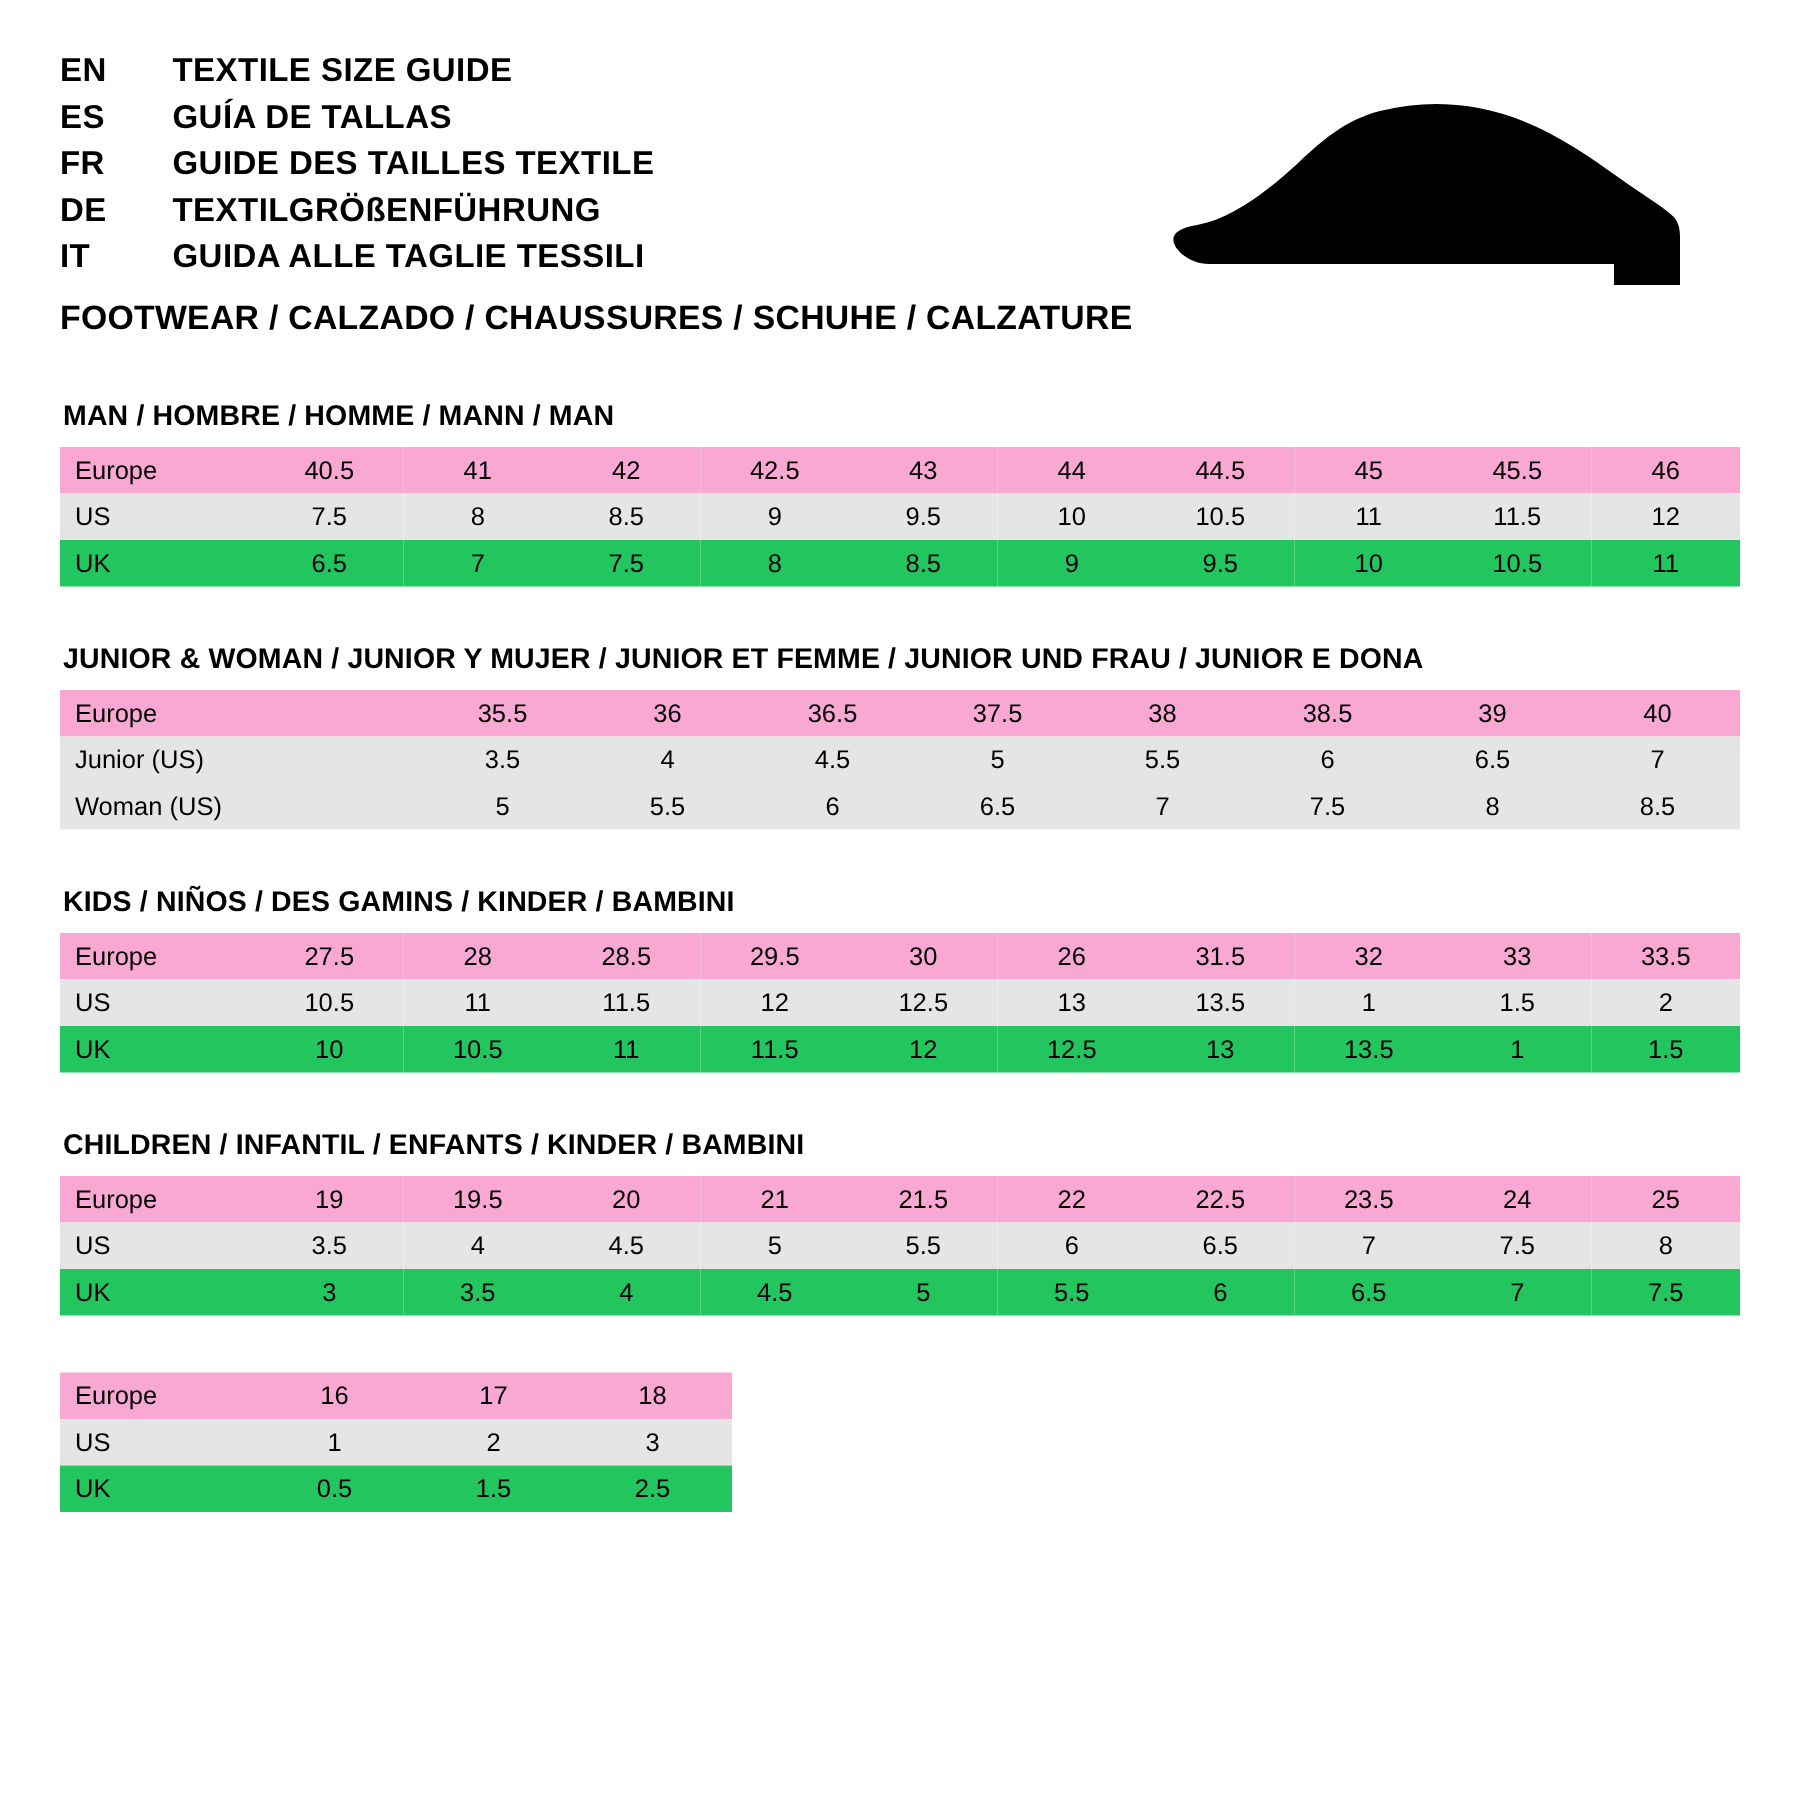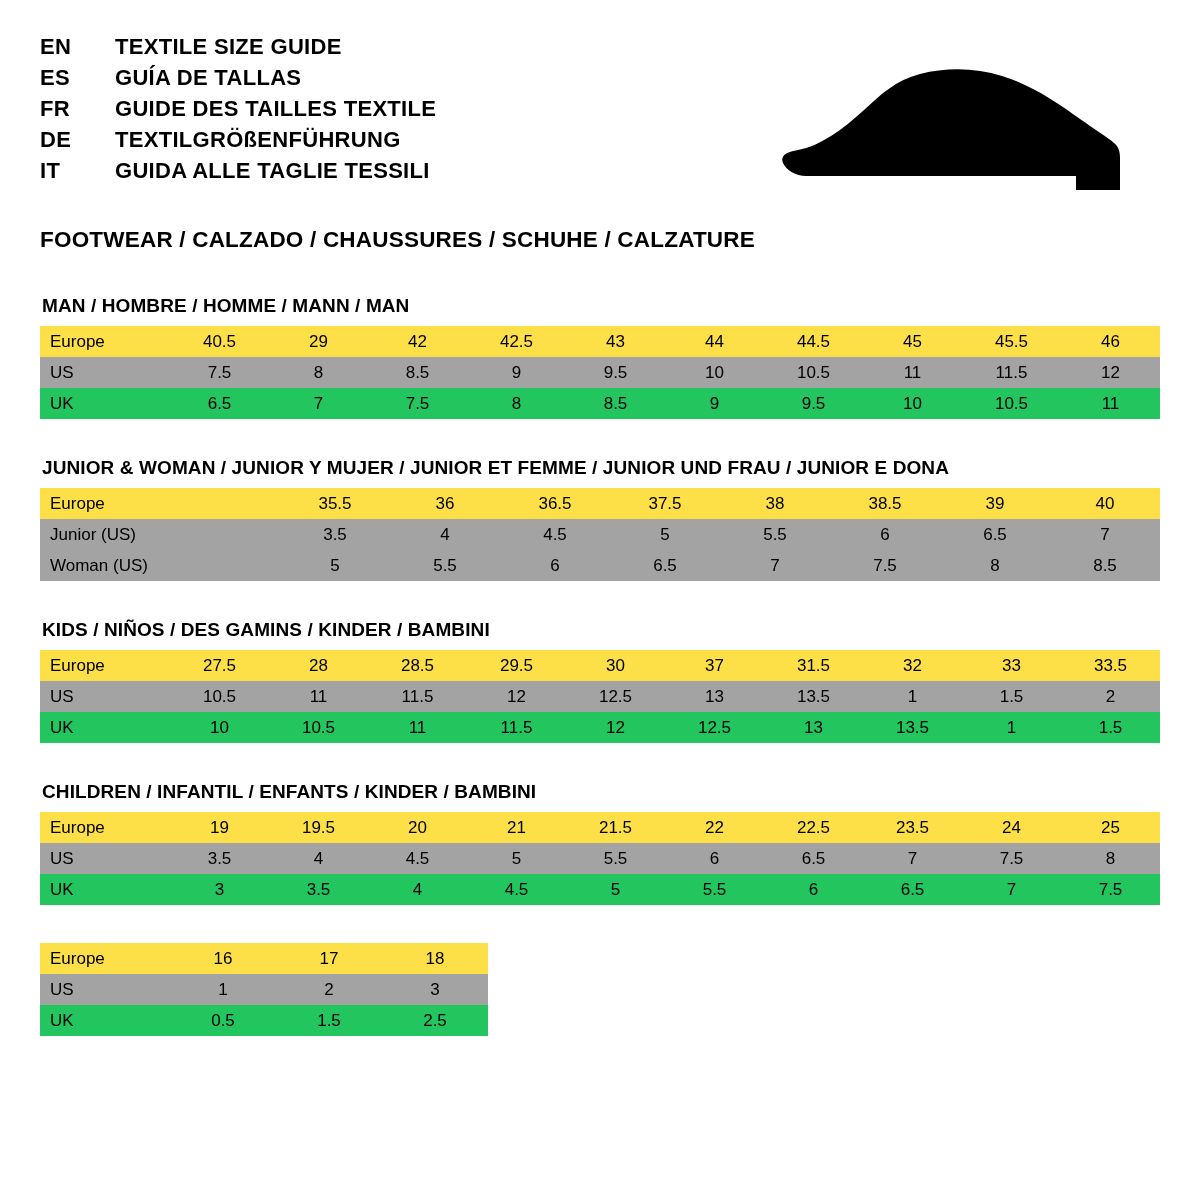--- a/index.html
+++ b/index.html
@@ -51,21 +51,20 @@
 
   .shoe-wrap {
     width: 360px;
     margin-right: 30px;
     margin-top: 30px;
     display: flex;
     justify-content: center;
   }
 
   .category-title {
-    margin-top: 28px;
     font-size: 22.5px;
     font-weight: bold;
     letter-spacing: 0.2px;
   }
 
   
   .section {
     margin-top: 0;
   }
   .section-title {
@@ -87,24 +86,24 @@
     padding: 0;
     text-align: center;
     vertical-align: middle;
     font-weight: normal;
   }
   table.size-table td.label {
     text-align: left;
     padding-left: 10px;
   }
   tr.head td {
-    background: #fde047;
+    background: #f9a8d4;
   }
   tr.light td {
-    background: #a3a3a3;
+    background: #e5e5e5;
   }
   tr.alt td {
     background: #22c55e;
   }
 
   .gap-lg { height: 42px; }
   .gap-md { height: 38px; }
 
   
   col.c-label { width: 130px; }
@@ -164,21 +163,21 @@
           <col>
           <col>
           <col>
           <col>
           <col>
         </colgroup>
       <tbody>
         <tr class="head">
           <td class="label">Europe</td>
           <td>40.5</td>
-          <td>29</td>
+          <td>41</td>
           <td>42</td>
           <td>42.5</td>
           <td>43</td>
           <td>44</td>
           <td>44.5</td>
           <td>45</td>
           <td>45.5</td>
           <td>46</td>
         </tr>
         <tr class="light">
@@ -288,21 +287,21 @@
           <col>
         </colgroup>
       <tbody>
         <tr class="head">
           <td class="label">Europe</td>
           <td>27.5</td>
           <td>28</td>
           <td>28.5</td>
           <td>29.5</td>
           <td>30</td>
-          <td>37</td>
+          <td>26</td>
           <td>31.5</td>
           <td>32</td>
           <td>33</td>
           <td>33.5</td>
         </tr>
         <tr class="light">
           <td class="label">US</td>
           <td>10.5</td>
           <td>11</td>
           <td>11.5</td>

